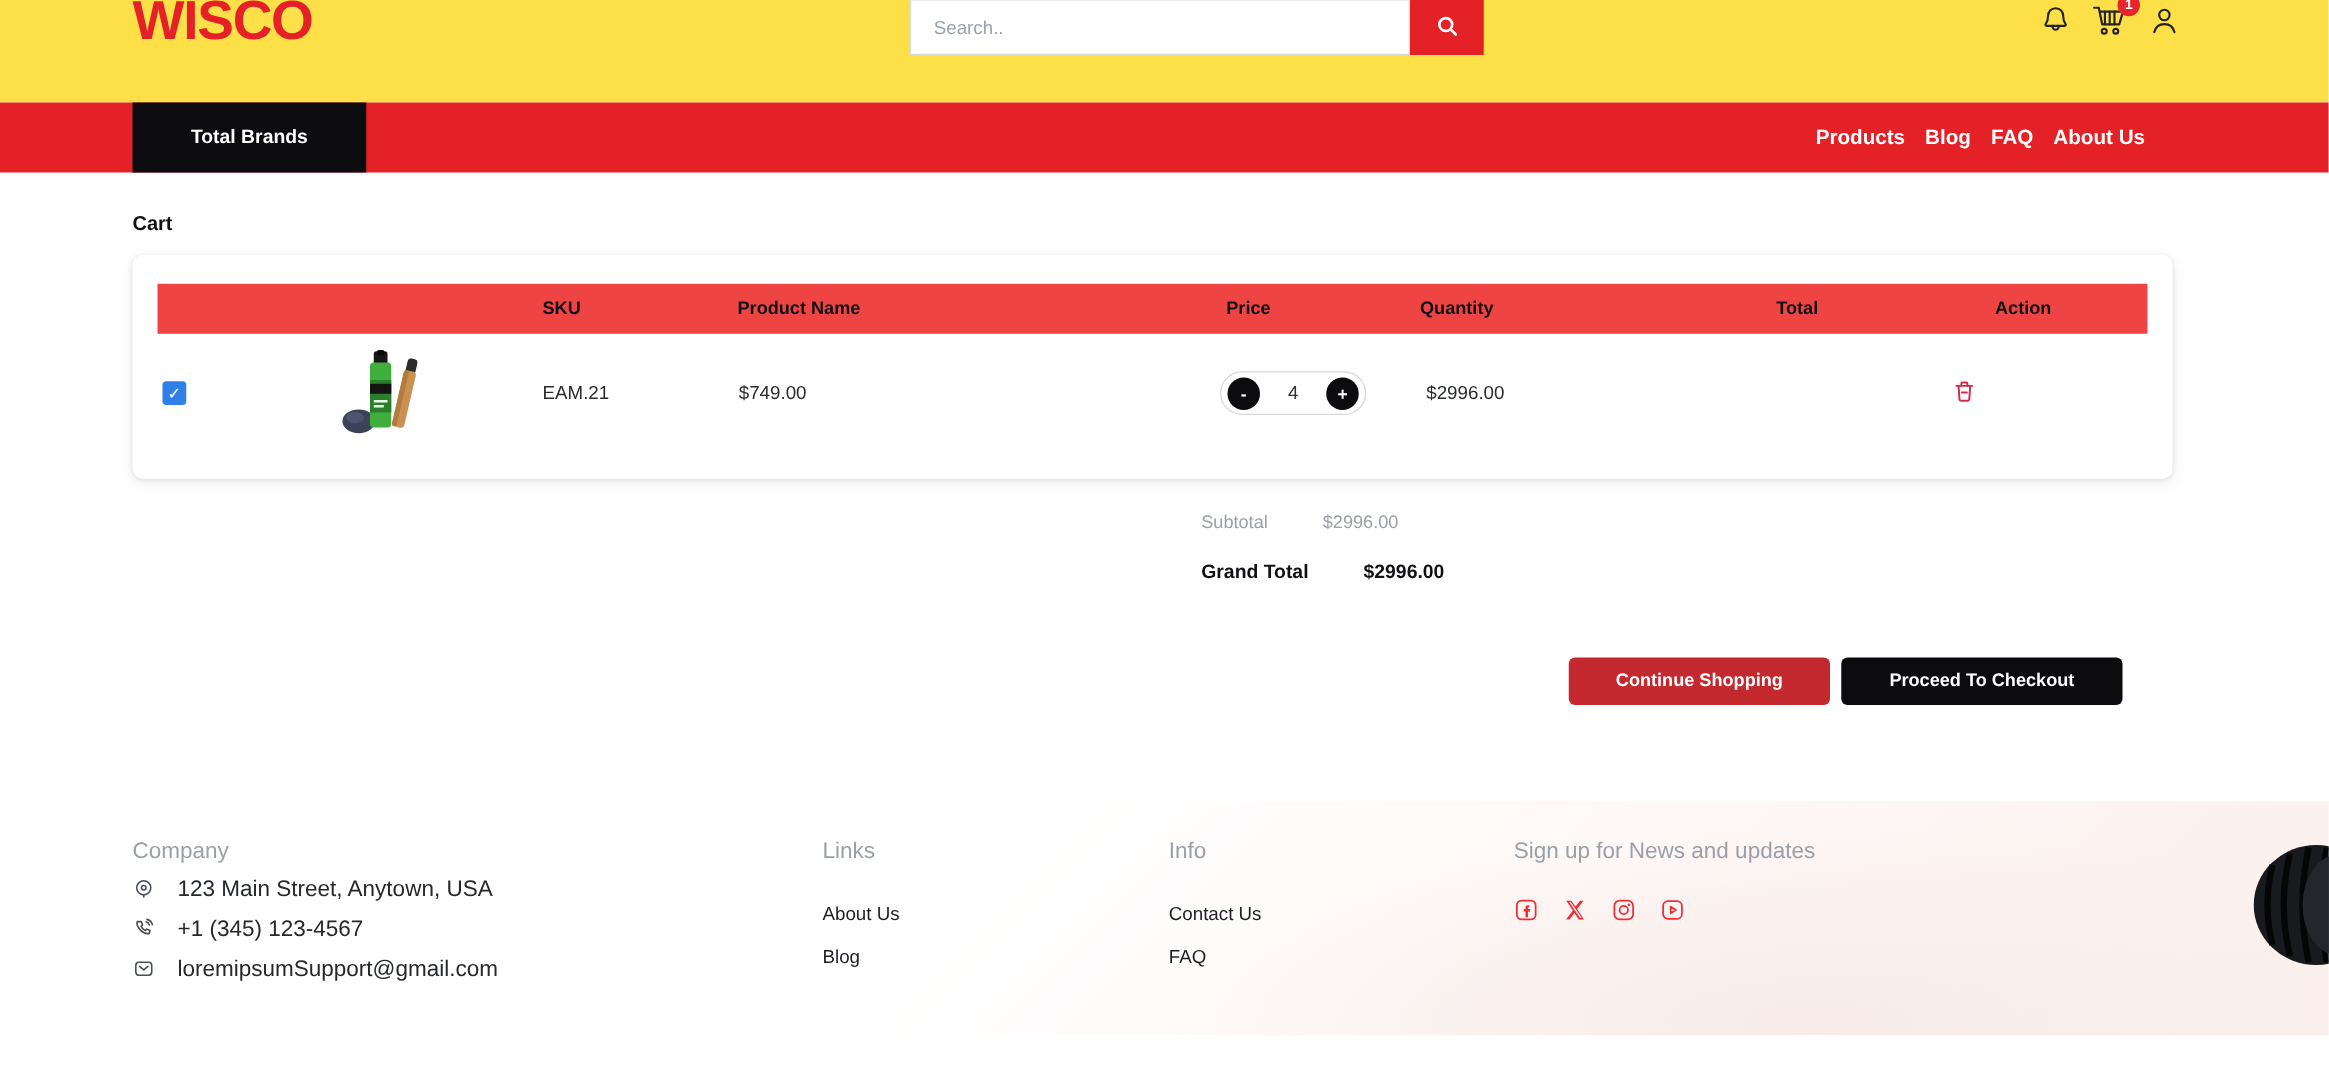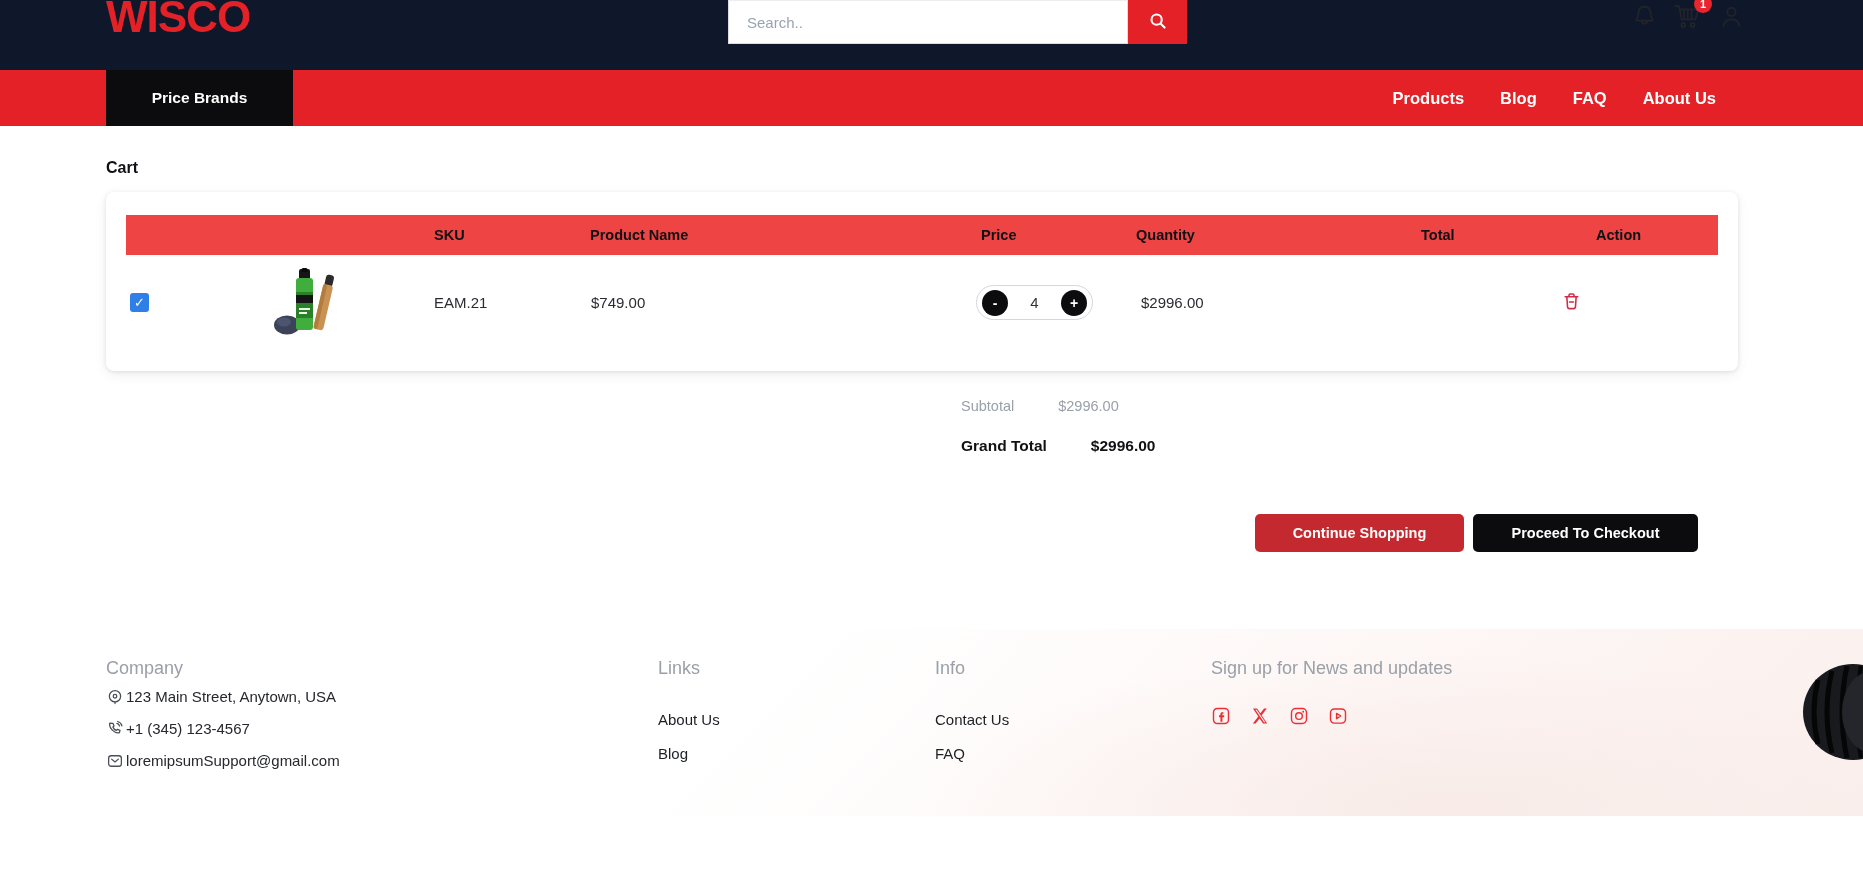--- a/index.html
+++ b/index.html
@@ -6,21 +6,21 @@
   html, body { width: 1863px; height: 870px; }
   body {
     font-family: "Liberation Sans", "DejaVu Sans", sans-serif;
     background: #ffffff;
     overflow: hidden;
     color: #1d1f24;
   }
   .page { position: relative; width: 1863px; height: 870px; display: flex; flex-direction: column; overflow: hidden; }
 
   
-  .top-header { position: relative; height: 70px; background: #0f172a; flex: 0 0 auto; }
+  .top-header { position: relative; height: 82px; background: #fde047; flex: 0 0 auto; }
   .logo {
     position: absolute; left: 106px; top: -8px;
     font-size: 44px; font-weight: 900; letter-spacing: -1px;
     color: var(--brand-red, #e32127);
     cursor: pointer;
   }
   .search-bar { position: absolute; left: 728px; top: 0; display: flex; }
   .search-input {
     width: 400px; height: 44px; border: 1px solid #d9dce1; border-top-color: #eceef1;
     padding: 0 18px; font-size: 15px; color: #333; outline: none;
@@ -43,21 +43,21 @@
   
   .main-nav { position: relative; height: 56px; background: var(--brand-red, #e32127); flex: 0 0 auto; }
   .browse-brands {
     position: absolute; left: 106px; top: 0; width: 187px; height: 56px;
     background: var(--black, #0c0c0e); color: #fff; border: none;
     font-size: 15.5px; font-weight: 700; cursor: pointer;
     font-family: "Liberation Sans", sans-serif;
   }
   .nav-links {
     position: absolute; right: 147px; top: 0; height: 56px;
-    display: flex; align-items: center; gap: 36px;
+    display: flex; align-items: center; gap: 16px;
   }
   .nav-links a { color: #fff; font-size: 16.5px; font-weight: 700; text-decoration: none; cursor: pointer; }
 
   
   main { flex: 0 0 auto; }
   .cart-title { margin: 33px 0 0 106px; font-size: 16px; font-weight: 700; color: #101114; height: 18px; }
   .cart-card {
     margin: 15px 125px 0 106px; width: 1632px; height: 179px;
     background: #fff; border-radius: 8px;
     box-shadow: 0 1px 4px rgba(0,0,0,0.10), 0 4px 14px rgba(0,0,0,0.06);
@@ -109,21 +109,21 @@
     background:
       radial-gradient(ellipse 900px 260px at 78% 95%, #f8ebe8 0%, rgba(248,235,232,0) 60%),
       linear-gradient(135deg, #ffffff 40%, #fdf5f3 78%, #faefec 100%);
   }
   .fcol { position: absolute; top: 29px; }
   .fcol-company { left: 106px; }
   .fcol-links { left: 658px; }
   .fcol-info { left: 935px; }
   .fcol-news { left: 1211px; }
   .fheading { font-size: 18px; color: #9aa0a8; font-weight: 400; height: 20px; }
-  .contact-item { display: flex; align-items: flex-start; gap: 2px; margin-top: 10px; font-size: 15px; color: #26282d; height: 22px; }
+  .contact-item { display: flex; align-items: center; gap: 18px; margin-top: 10px; font-size: 18px; color: #26282d; height: 22px; }
   .contact-item:first-of-type { margin-top: 29px; }
   .contact-item .cicon { display: inline-flex; color: #4b4f56; }
   .flink { display: block; margin-top: 15px; font-size: 15px; color: #1d1f24; text-decoration: none; cursor: pointer; height: 19px; }
   .flink:first-of-type { margin-top: 33px; }
   .social-row { display: flex; gap: 19px; margin-top: 28px; }
   .social-row a { display: inline-flex; color: var(--social-red, #ee2e34); cursor: pointer; }
 
   .tire-art { position: absolute; left: 1798px; top: -7px; width: 135px; height: 150px; pointer-events: none; }
 </style>
 </head>
@@ -165,21 +165,21 @@
       <span class="hicon">
         <svg width="27" height="27" viewBox="0 0 24 24" fill="none" stroke="currentColor" stroke-width="1.5" stroke-linecap="round">
           <circle cx="12" cy="8" r="3.7"></circle>
           <path d="M4.8 20.3c.9-3.8 3.6-5.8 7.2-5.8s6.3 2 7.2 5.8"></path>
         </svg>
       </span>
     </div>
   </header>
 
   <nav class="main-nav">
-    <button class="browse-brands">Price Brands</button>
+    <button class="browse-brands">Total Brands</button>
     <div class="nav-links">
       <a>Products</a>
       <a>Blog</a>
       <a>FAQ</a>
       <a>About Us</a>
     </div>
   </nav>
 
   <main>
     <h2 class="cart-title">Cart</h2>

